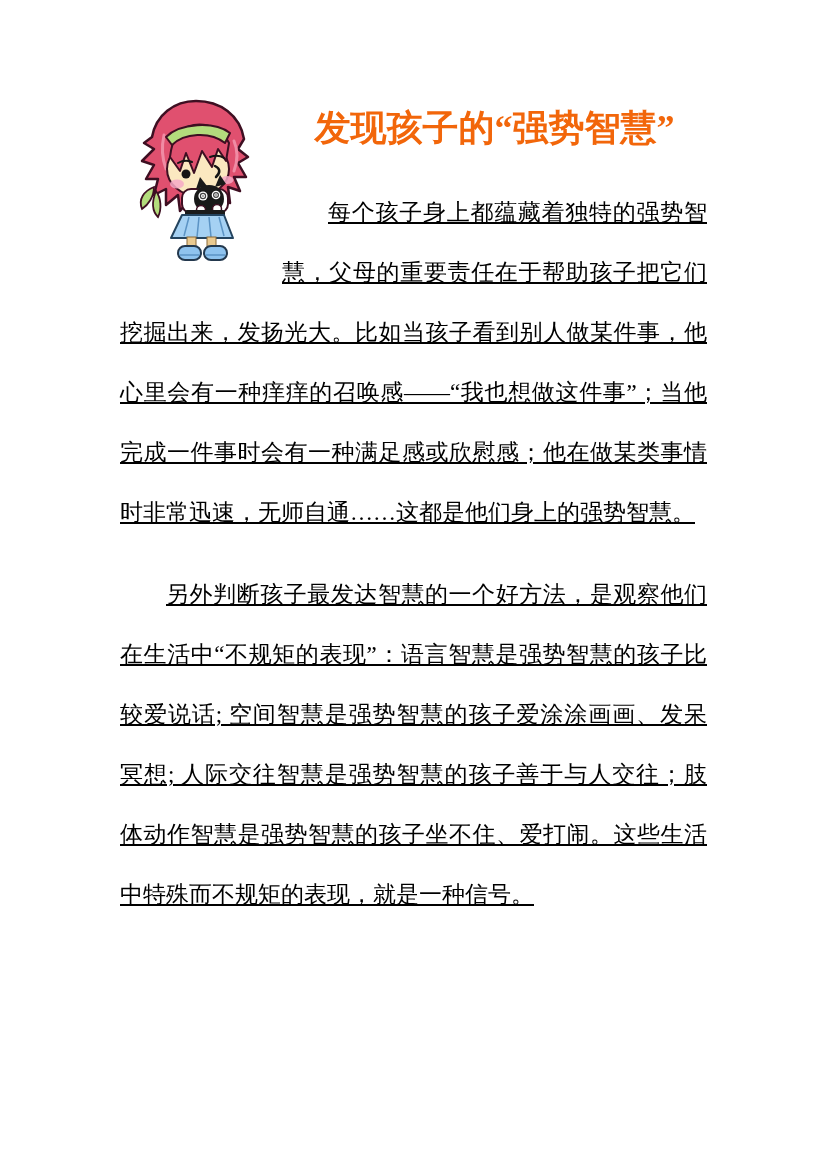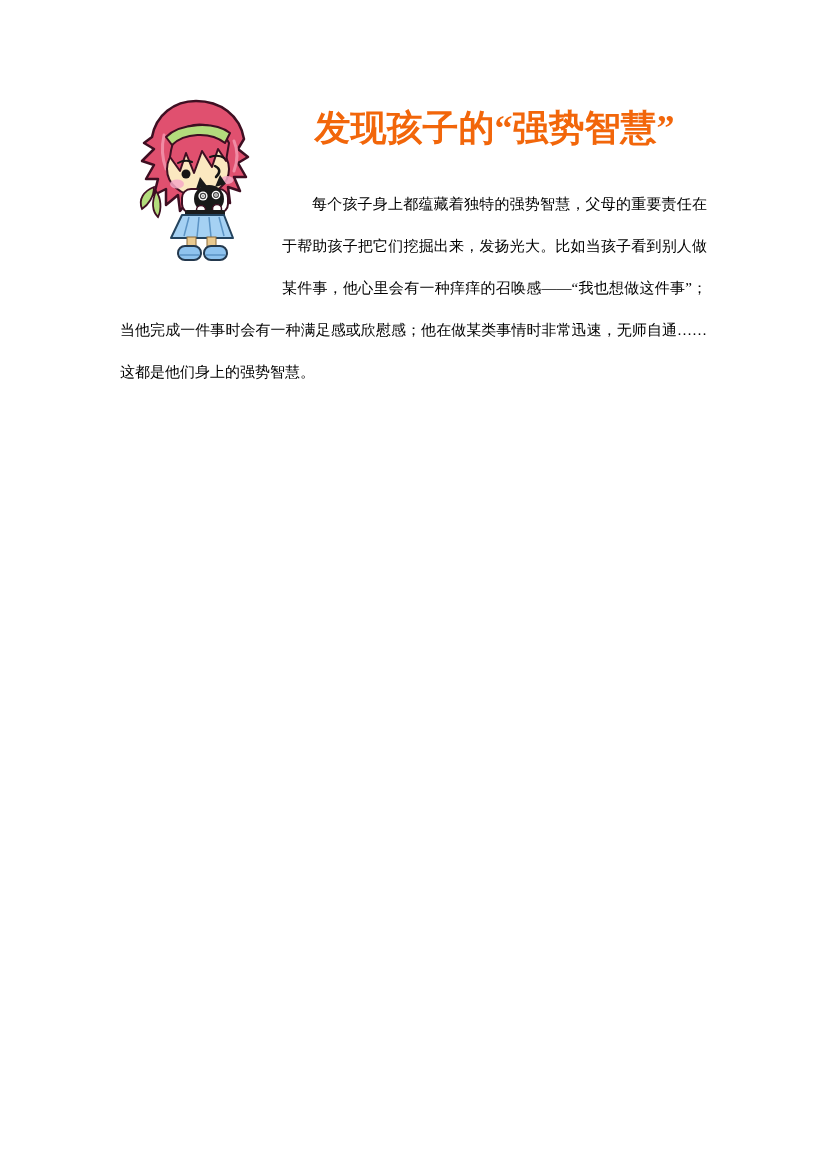--- a/index.html
+++ b/index.html
@@ -24,25 +24,26 @@
   .doc-title{
     margin:8px 0 30px 0;
     font-size:36px;
     line-height:50px;
     font-weight:bold;
     text-align:center;
     letter-spacing:0px;
   }
   .doc-paragraph{
     margin:0 0 22px 0;
-    font-size:15px;
-    line-height:42px;
+    font-size:23px;
+    line-height:60px;
     text-align:justify;
     text-indent:2em;
     word-break:break-all;
+    text-decoration:underline;
   }
   .clear{clear:both;}
 </style>
 </head>
 <body>
 
 <div class="page">
   <div class="content">
 
     <div class="illustration">
@@ -102,16 +103,17 @@
         <path d="M76 160 L95 160" stroke="#5B93C4" stroke-width="1.5"></path>
       </svg>
     </div>
 
     <h1 class="doc-title" style="color: rgb(242, 102, 10);">发现孩子的“强势智慧”</h1>
 
     <p class="doc-paragraph">每个孩子身上都蕴藏着独特的强势智慧，父母的重要责任在于帮助孩子把它们挖掘出来，发扬光大。比如当孩子看到别人做某件事，他心里会有一种痒痒的召唤感——“我也想做这件事”；当他完成一件事时会有一种满足感或欣慰感；他在做某类事情时非常迅速，无师自通……这都是他们身上的强势智慧。</p>
 
     <div class="clear"></div>
 
+    <p class="doc-paragraph">另外判断孩子最发达智慧的一个好方法，是观察他们在生活中“不规矩的表现”：语言智慧是强势智慧的孩子比较爱说话; 空间智慧是强势智慧的孩子爱涂涂画画、发呆冥想; 人际交往智慧是强势智慧的孩子善于与人交往；肢体动作智慧是强势智慧的孩子坐不住、爱打闹。这些生活中特殊而不规矩的表现，就是一种信号。</p>
 
 
   </div>
 </div>
 
 </body></html>

